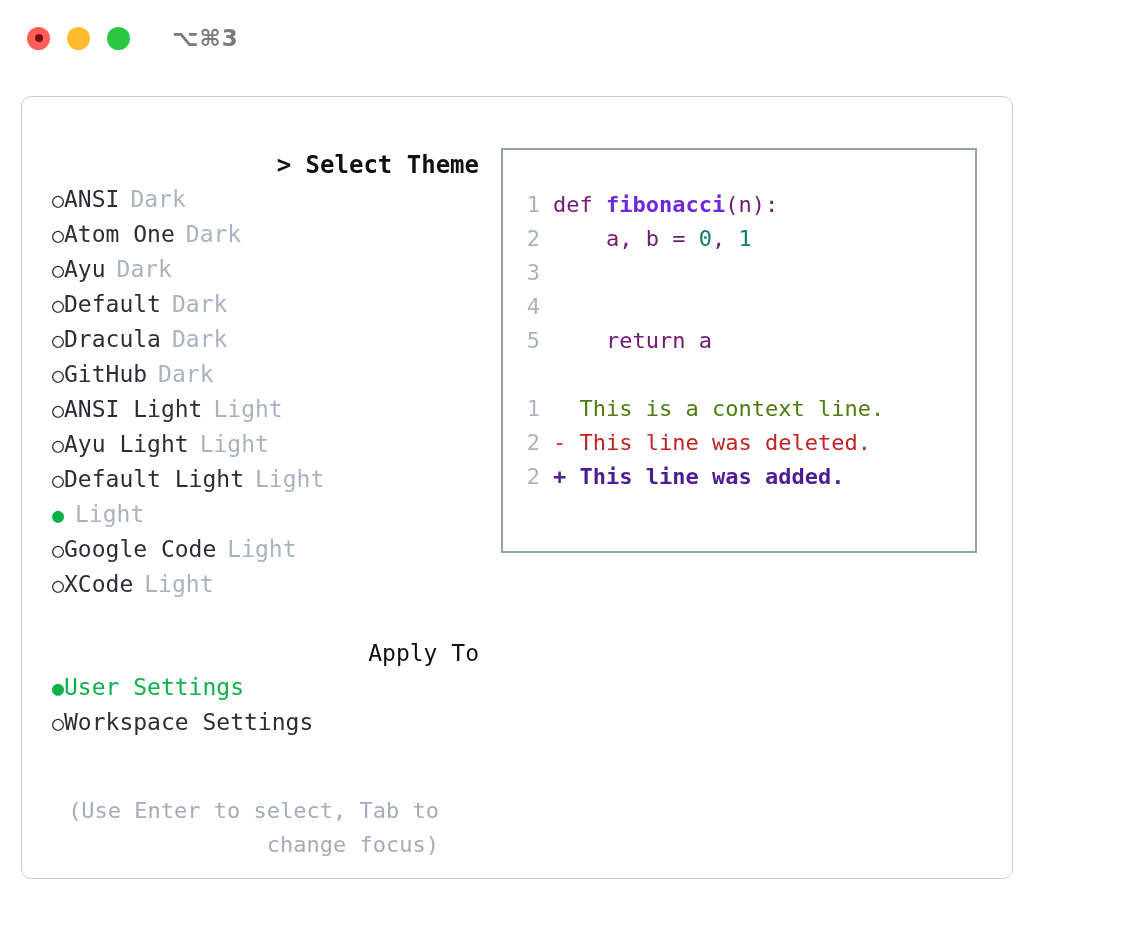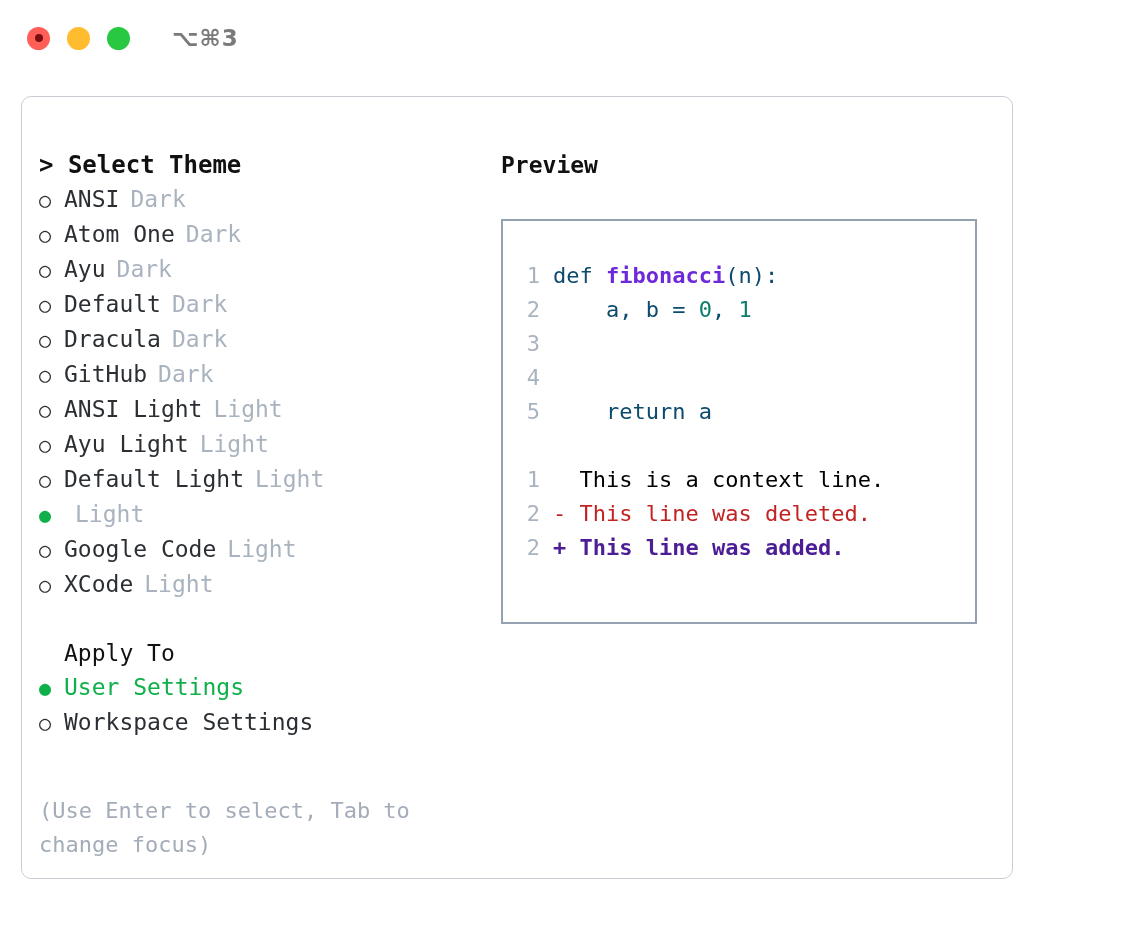--- a/index.html
+++ b/index.html
@@ -87,20 +87,21 @@
     width: 100%;
     height: 100%;
   }
 
   
   .left-col {
     position: absolute;
     left: 17px;
     top: 51px;
     width: 440px;
+    text-align: right;
   }
 
   .list-header {
     font-size: 24px;
     font-weight: 700;
     color: #111111;
     line-height: 34px;
     white-space: pre;
     letter-spacing: 0px;
   }
@@ -180,25 +181,25 @@
     flex: 0 0 28px;
     text-align: right;
     color: #a9b3bf;
     margin-right: 13px;
   }
   .code-text { color: #2b2f33; }
 
   .tok-fn    { color: #6d28d9; font-weight: 700; }
   .tok-num   { color: #0e7c6b; }
   .tok-call  { color: #1d7fa8; }
-  .tok-plain { color: #0c4a6e; }
+  .tok-plain { color: #701a75; }
 
   .blank-line { height: 34px; }
 
-  .diff-ctx { color: #000000; }
+  .diff-ctx { color: #4d7c0f; }
   .diff-del { color: #c32222; }
   .diff-add { color: #4c1d95; font-weight: bold; }
 </style>
 </head>
 <body>
 
 <div class="app-window">
 
   <div class="titlebar">
     <div class="traffic-lights">
@@ -236,21 +237,20 @@
 
         <div id="apply-to-list">
             <div class="theme-row selected"><span class="bullet filled">●</span><span class="theme-name">User Settings</span></div>
             <div class="theme-row"><span class="bullet">○</span><span class="theme-name">Workspace Settings</span></div>
           </div>
 
         <div class="hint">(Use Enter to select, Tab to change focus)</div>
       </div>
 
       <div class="right-col">
-        <div class="preview-title">Preview</div>
 
         <div class="preview-box">
           <div id="code-block">
               <div class="code-line"><span class="lineno">1</span><span class="code-text"><span class="tok-plain">def </span><span class="tok-fn">fibonacci</span><span class="tok-plain">(n):</span></span></div>
               <div class="code-line"><span class="lineno">2</span><span class="code-text"><span class="tok-plain">    a, b = </span><span class="tok-num">0</span><span class="tok-plain">, </span><span class="tok-num">1</span></span></div>
               <div class="code-line"><span class="lineno">3</span></div>
               <div class="code-line"><span class="lineno">4</span></div>
               <div class="code-line"><span class="lineno">5</span><span class="code-text"><span class="tok-plain">    return a</span></span></div>
             </div>
           <div class="blank-line"></div>

